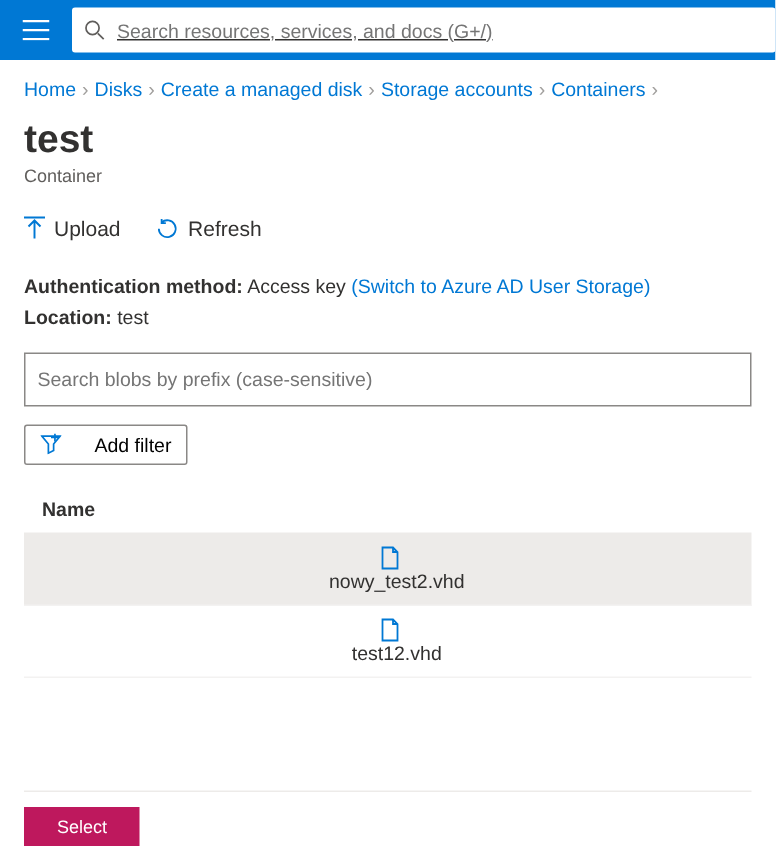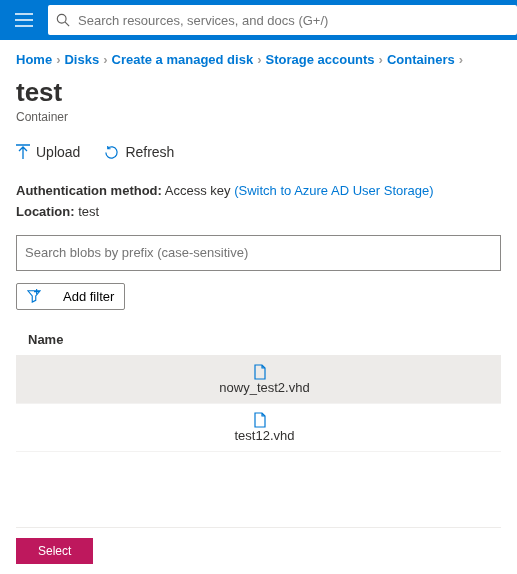--- a/index.html
+++ b/index.html
@@ -1,23 +1,23 @@
 <!DOCTYPE html>
 <html><head>
 <meta charset="utf-8">
 <style>
 * { box-sizing: border-box; margin: 0; padding: 0; }
 body { font-family: "Segoe UI", sans-serif; font-size: 13px; color: #323130; width: 517px; height: 574px; overflow: hidden; position: relative; background: #fff; }
 .topbar { background: #0078d4; height: 40px; display: flex; align-items: center; color: #fff; }
 .hamburger { width: 48px; display: flex; align-items: center; justify-content: center; cursor: pointer; }
 .brand { font-size: 15px; font-weight: 600; padding: 0 14px 0 4px; }
 .searchbox { flex: 1; background: #fff; height: 30px; border-radius: 2px; display: flex; align-items: center; margin-right: 0; color: #605e5c; }
-.searchbox input { border: none; outline: none; width: 100%; padding: 0 8px; background: transparent; font-size: 13px; color: #323130; }
+.searchbox input { border: none; outline: none; width: 100%; padding: 0 8px; background: transparent; font-size: 13px; color: #323130; text-decoration: underline; }
 .searchbox .sicon { margin-left: 8px; color: #605e5c; }
-.crumbs { padding: 12px 16px 6px 16px; font-size: 13px; display: flex; flex-wrap: wrap; align-items: center; gap: 4px; font-weight: bold; }
+.crumbs { padding: 12px 16px 6px 16px; font-size: 13px; display: flex; flex-wrap: wrap; align-items: center; gap: 4px; }
 .crumbs a { color: #0078d4; text-decoration: none; cursor: pointer; }
 .crumbs .chev { color: #a19f9d; }
 .heading { padding: 4px 16px 0 16px; }
 .heading h1 { font-size: 26px; font-weight: 600; }
 .subheading { padding: 2px 16px 10px 16px; color: #605e5c; font-size: 12px; }
 .toolbar { padding: 10px 16px 14px 16px; display: flex; gap: 24px; align-items: center; border-bottom: 1px solid transparent; }
 .tbtn { display: flex; align-items: center; gap: 6px; color: #323130; cursor: pointer; font-size: 14px; }
 .tbtn .ic { color: #0078d4; }
 .meta { padding: 6px 16px 2px 16px; font-size: 13px; line-height: 1.6; }
 .meta .lbl { font-weight: 600; margin-top: 32px; }

